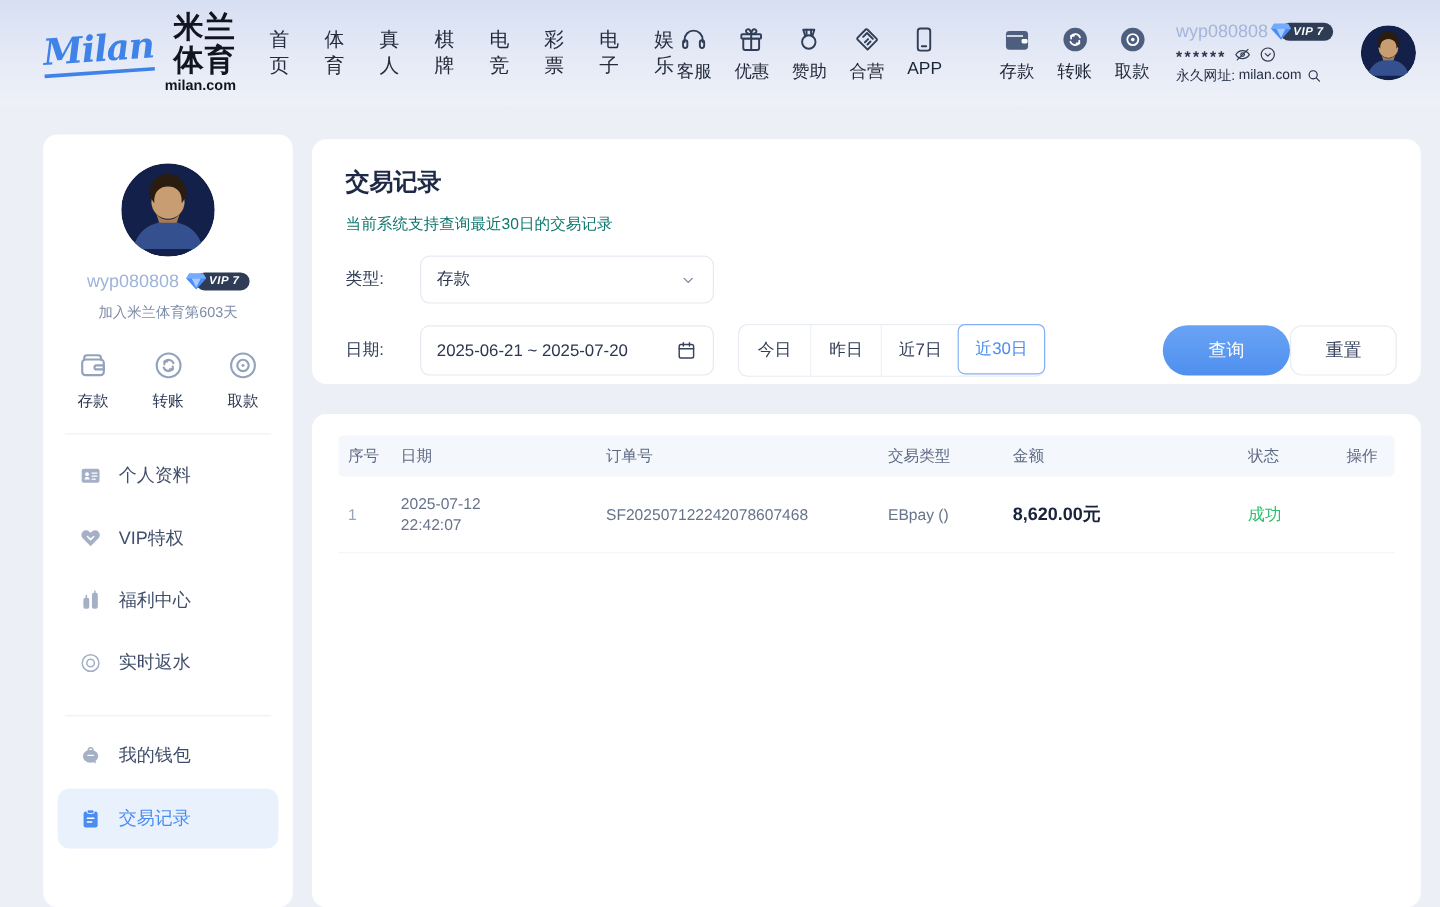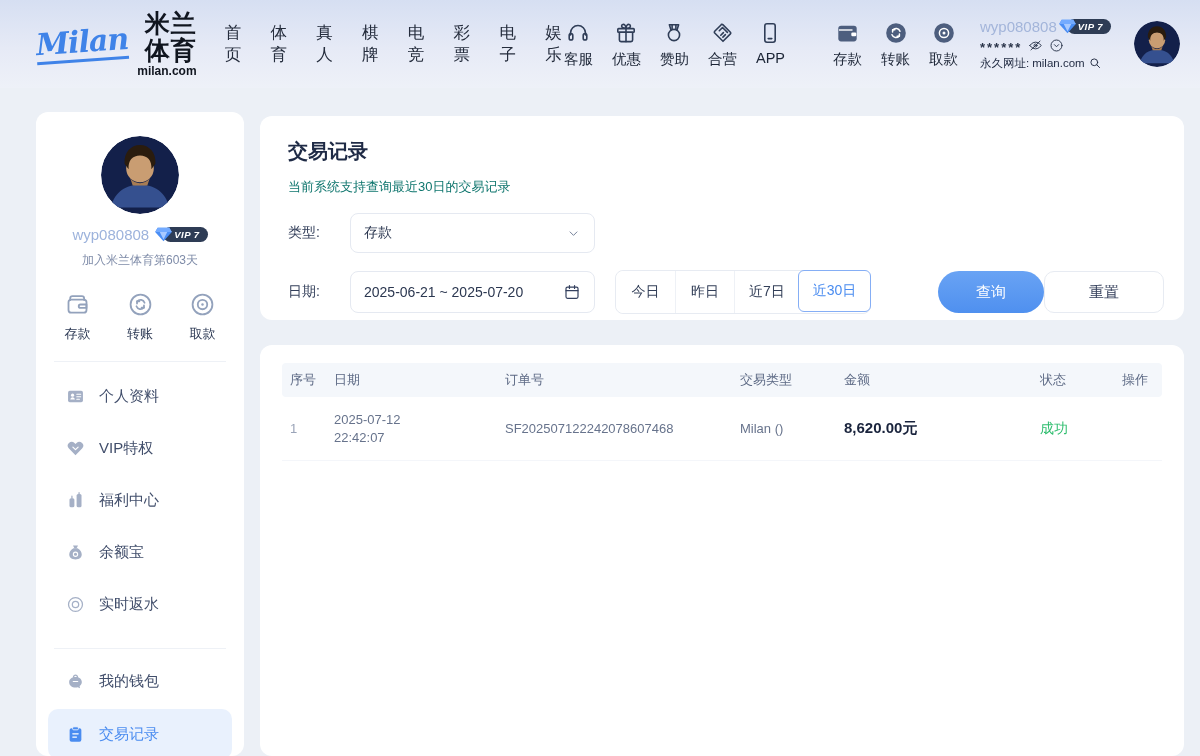--- a/index.html
+++ b/index.html
@@ -103,21 +103,21 @@
   .range-btn.active {
     color:#4a8cf0; border:1px solid #85aef5; border-radius:6px; margin:-1px; position:relative; z-index:1;text-align:right;
   }
   .action-btns { margin-left:auto; display:flex; }
   .btn-primary {
     width:106px; height:42px; border-radius:21px; border:none; cursor:pointer;
     background:linear-gradient(180deg,#69a3f4 0%,#4f90ef 100%); color:#fff; font-size:15px;
     font-family:inherit;
   }
   .btn-secondary {
-    width:120px; height:42px; border-radius:10px; border:1px solid #e7ebf2; cursor:pointer;
+    width:89px; height:42px; border-radius:10px; border:1px solid #e7ebf2; cursor:pointer;
     background:#fff; color:#36415c; font-size:15px; font-family:inherit;
   }
 
   
   .table-card {
     position:absolute; left:260px; top:345px; width:924px; height:411px;
     background:#fff; border-radius:12px; padding:18px 22px;
   }
   .tbl-grid { display:grid; grid-template-columns:52px 171px 235px 104px 196px 82px 1fr; align-items:center; }
   .tbl-head { height:34px; background:#f4f7fb; border-radius:4px; }
@@ -379,30 +379,20 @@
         <svg width="19" height="19" viewBox="0 0 24 24">
             <rect x="4.4" y="9" width="6.2" height="11.6" rx="2" fill="currentColor"></rect>
             <rect x="13.4" y="3.8" width="6.2" height="16.8" rx="2" fill="currentColor"></rect>
             <path d="M7.5 9V6.6M16.5 3.8V2.2" stroke="currentColor" stroke-width="1.6" stroke-linecap="round"></path>
           </svg>
       </span>
       <span class="sb-item-label">福利中心</span>
     </div>
     <div class="sb-item">
       <span>
-        <svg width="19" height="19" viewBox="0 0 24 24">
-            <path d="M8.8 3.2h6.4l-2 3.6h-2.4z" fill="currentColor"></path>
-            <path d="M9.4 6.6h5.2c3.4 2.1 5.3 4.9 5.3 8 0 3.8-3.1 6.2-7.9 6.2S4.1 18.4 4.1 14.6c0-3.1 1.9-5.9 5.3-8z" fill="currentColor"></path>
-            <circle cx="12" cy="14.2" r="2.7" fill="none" stroke="#fff" stroke-width="1.4"></circle>
-          </svg>
-      </span>
-      <span class="sb-item-label">余额宝</span>
-    </div>
-    <div class="sb-item">
-      <span>
         <svg class="ic" width="19" height="19" viewBox="0 0 24 24" stroke-width="1.8">
             <circle cx="12" cy="12" r="8.8"></circle>
             <circle cx="12" cy="12" r="4"></circle>
           </svg>
       </span>
       <span class="sb-item-label">实时返水</span>
     </div>
 
     <div class="sb-divider"></div>
 
@@ -480,18 +470,18 @@
     <span class="th">操作</span>
   </div>
 
   <div class="tbl-grid tbl-row">
     <span class="td td-index">1</span>
     <span class="td td-date">
       <span style="display:block;">2025-07-12</span>
       <span style="display:block;">22:42:07</span>
     </span>
     <span class="td">SF202507122242078607468</span>
-    <span class="td">Milan ()</span>
+    <span class="td">EBpay ()</span>
     <span class="td td-amount">8,620.00元</span>
     <span class="td td-status">成功</span>
     <span class="td"></span>
   </div>
 </section>
 
 </body></html>

